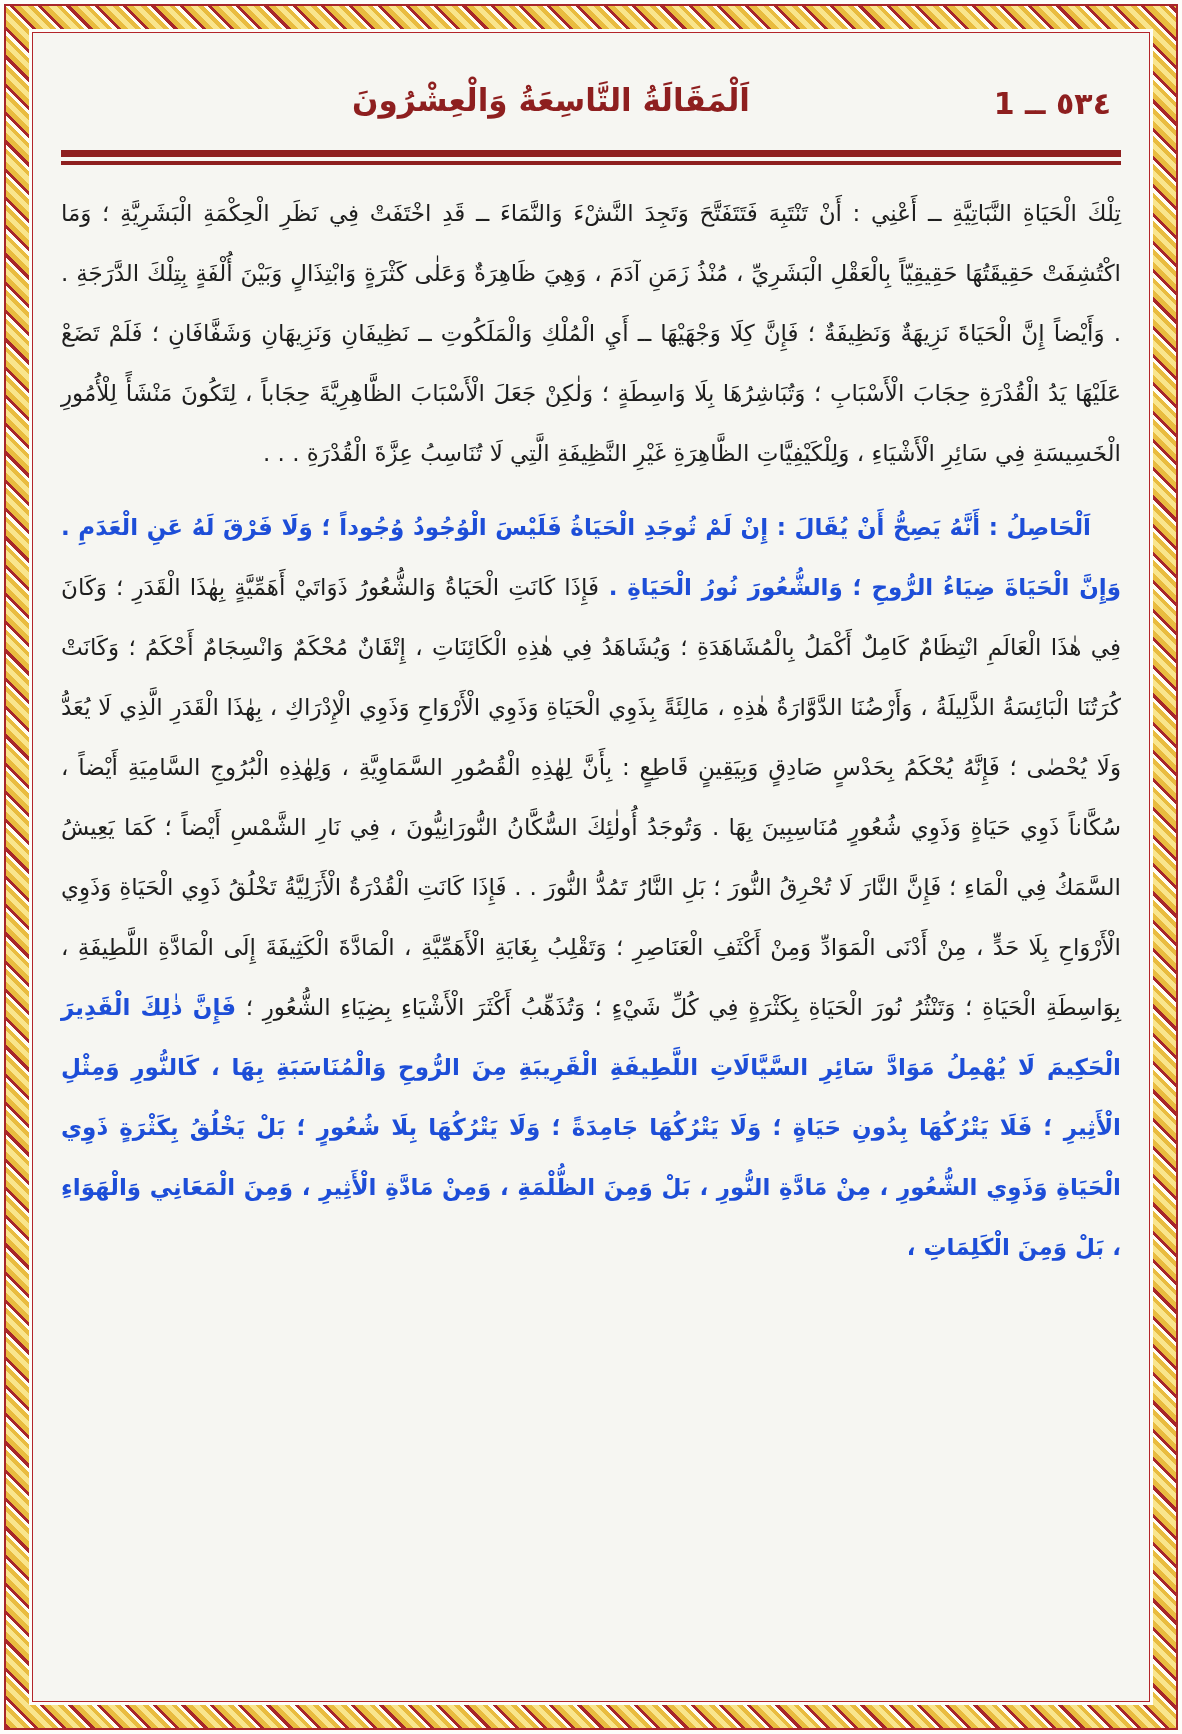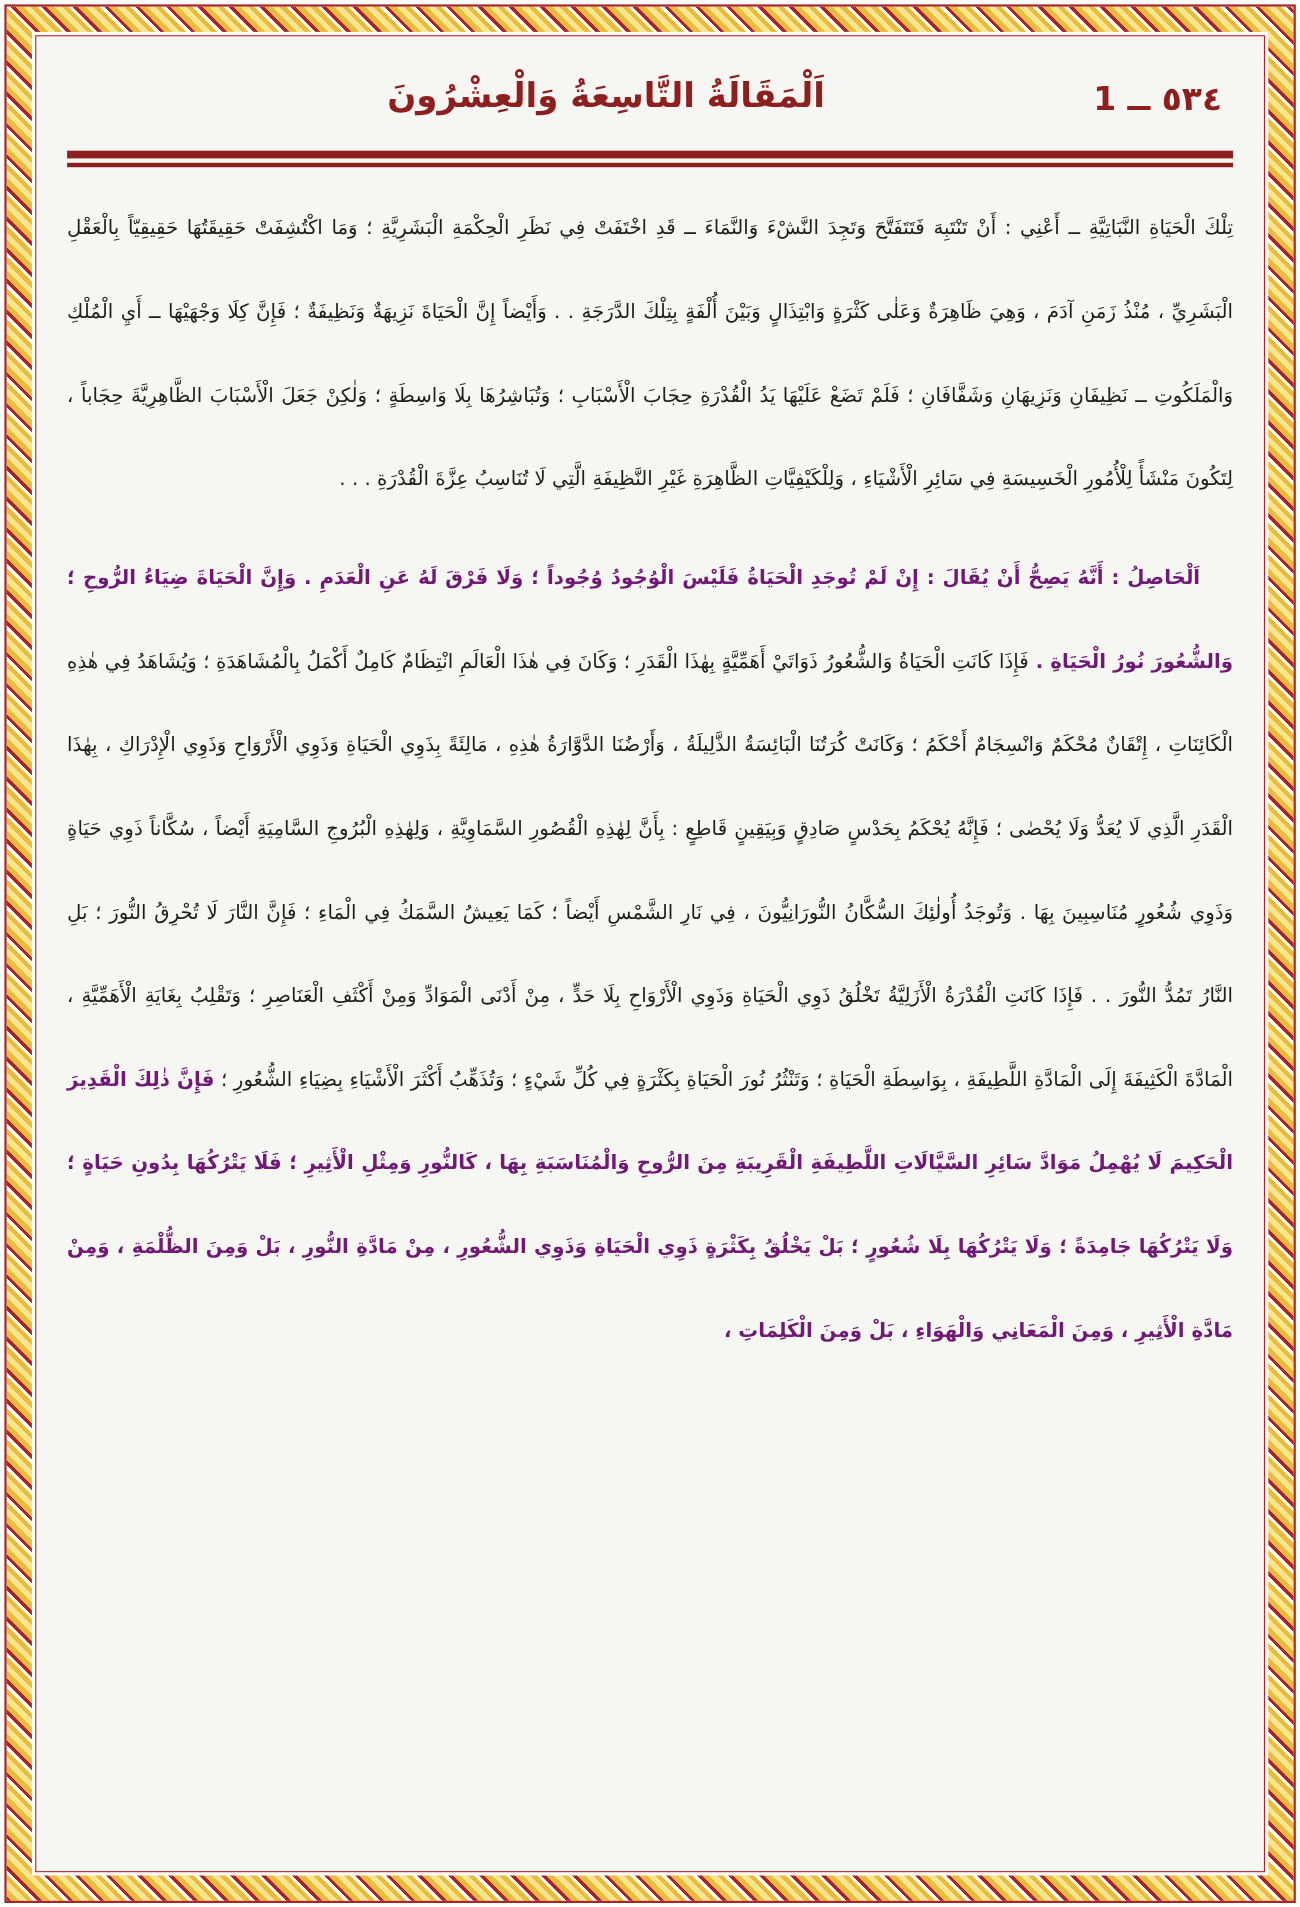--- a/index.html
+++ b/index.html
@@ -31,41 +31,41 @@
     box-sizing:border-box;
   }
   header{position:relative;height:64px;}
   .page-number{
     position:absolute;top:14px;right:10px;
     direction:rtl;
     color:#8e1f1f;font-weight:bold;font-size:30px;
     letter-spacing:1px;
   }
   .title{
-    margin:0;padding-top:10px;
+    margin:13px;padding-top:10px;
     text-align:center;direction:rtl;
     color:#8e1f1f;font-weight:bold;font-size:31px;
     transform:translateX(-40px);
   }
   .rule{margin-top:14px;}
   .rule-thick{height:7px;background:#8e1f1f;}
   .rule-gap{height:4px;}
   .rule-thin{height:4px;background:#8e1f1f;}
   main{
     direction:rtl;
     margin-top:18px;
     color:#1e1e1e;
-    font-size:18px;
-    line-height:76px;
+    font-size:23px;
+    line-height:60px;
     text-align:justify;
     text-justify:inter-word;
   }
   main p{margin:0;}
   p.para2{margin-top:14px;text-indent:30px;}
-  .seg-red{color:#701a75;font-weight:bold;}
+  .seg-red{color:#1d4ed8;font-weight:bold;}
   .seg-black{color:#1e1e1e;font-weight:normal;}
 </style>
 </head>
 <body>
 
 <div class="page">
   <div class="border-band"></div>
   <div class="inner">
 
     <header>

